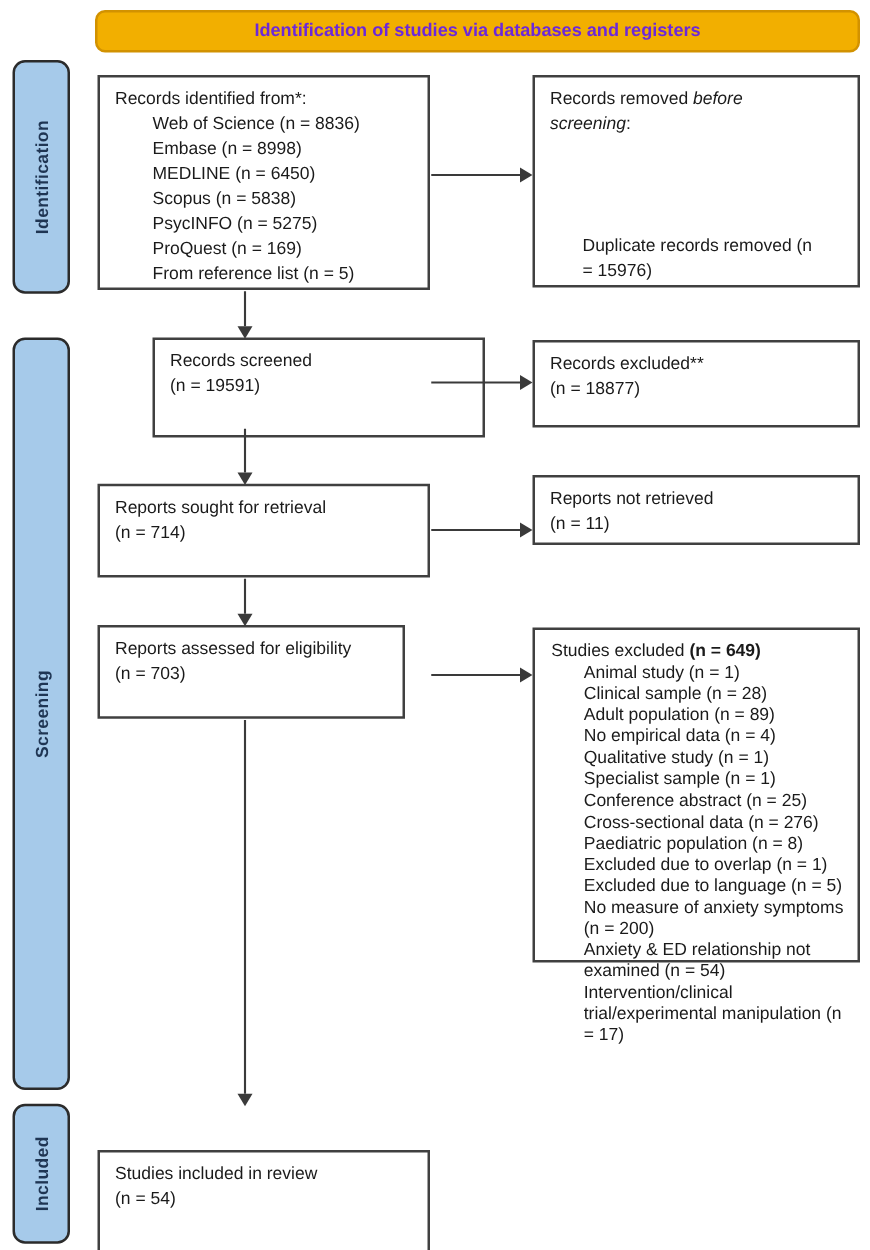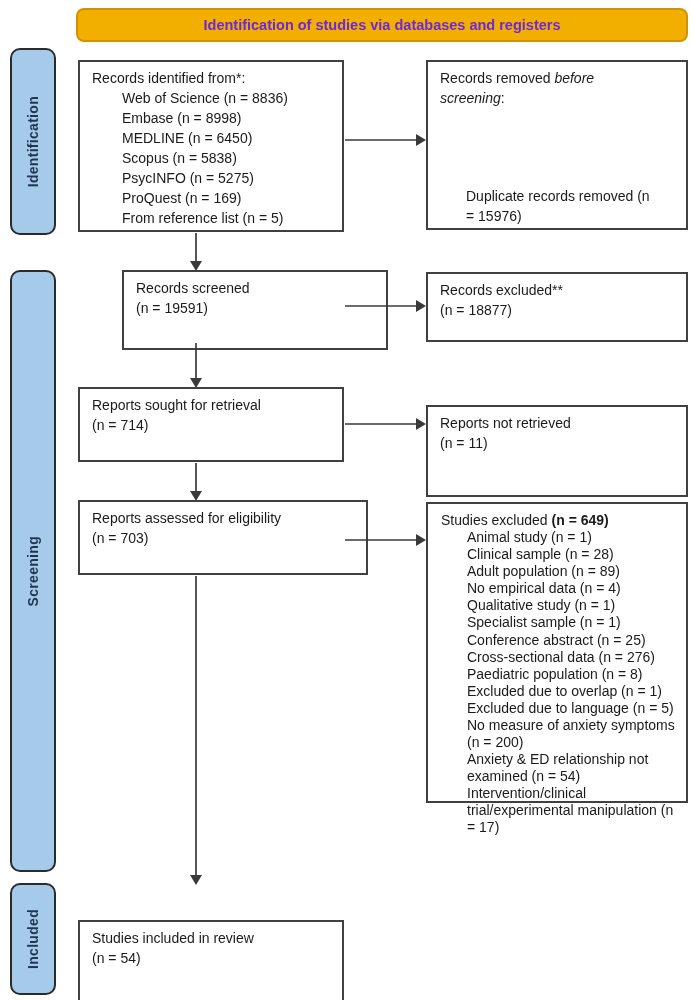--- a/index.html
+++ b/index.html
@@ -40,29 +40,29 @@
     padding:6px 10px 2px 12px;
   }
   .box .title{white-space:pre-wrap;}
   .box .items .item{padding-left:30px;overflow-wrap:anywhere;}
   .center-v{display:flex;flex-direction:column;justify-content:space-between;}
   .plain{white-space:pre-line;}
   
   #box-identified{left:78px;top:60px;width:266px;height:172px;}
   #box-screened{left:78px;top:270px;width:266px;height:80px;margin-left:44px;}
   #box-sought{left:78px;top:387px;width:266px;height:75px;}
-  #box-assessed{left:78px;top:500px;width:290px;height:75px;}
+  #box-assessed{left:78px;top:500px;width:246px;height:75px;}
   #box-included{left:78px;top:920px;width:266px;height:108px;}
   
   #box-removed{left:426px;top:60px;width:262px;height:170px;padding-right:34px;}
   #box-removed .items .item{padding-left:26px;}
   #box-excluded{left:426px;top:272px;width:262px;height:70px;}
-  #box-not-retrieved{left:426px;top:405px;width:262px;height:92px;}
+  #box-not-retrieved{left:426px;top:380px;width:262px;height:56px;}
   #box-studies-excluded{
-    left:426px;top:502px;width:262px;height:301px;
+    left:426px;top:502px;width:262px;height:268px;
     line-height:1.22;padding:8px 6px 6px 13px;
   }
   #box-studies-excluded .items .item{padding-left:26px;}
   #box-studies-excluded .title b{font-weight:bold;}
   svg.arrows{position:absolute;left:0;top:0;width:696px;height:1000px;pointer-events:none;}
   svg.arrows line{stroke:var(--arrow);stroke-width:1.7;}
   svg.arrows polygon{fill:var(--arrow);}
 </style>
 </head>
 <body>

